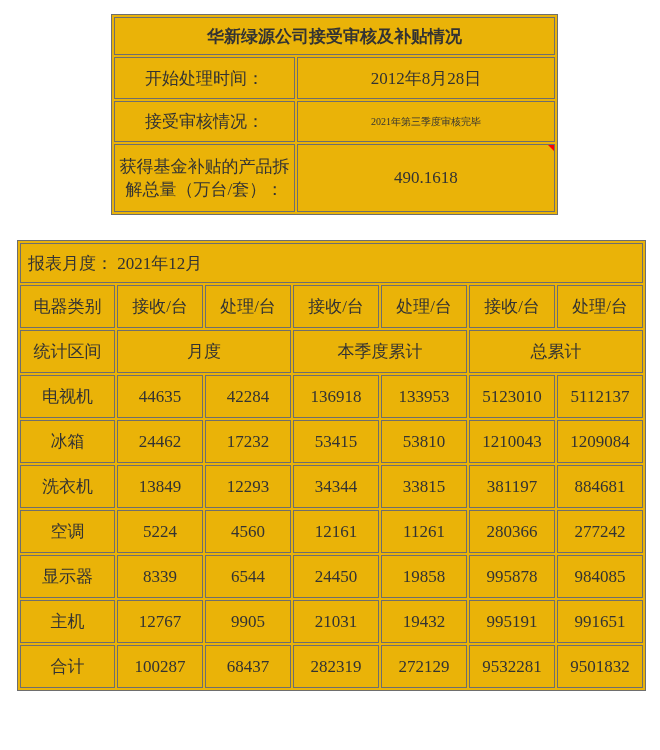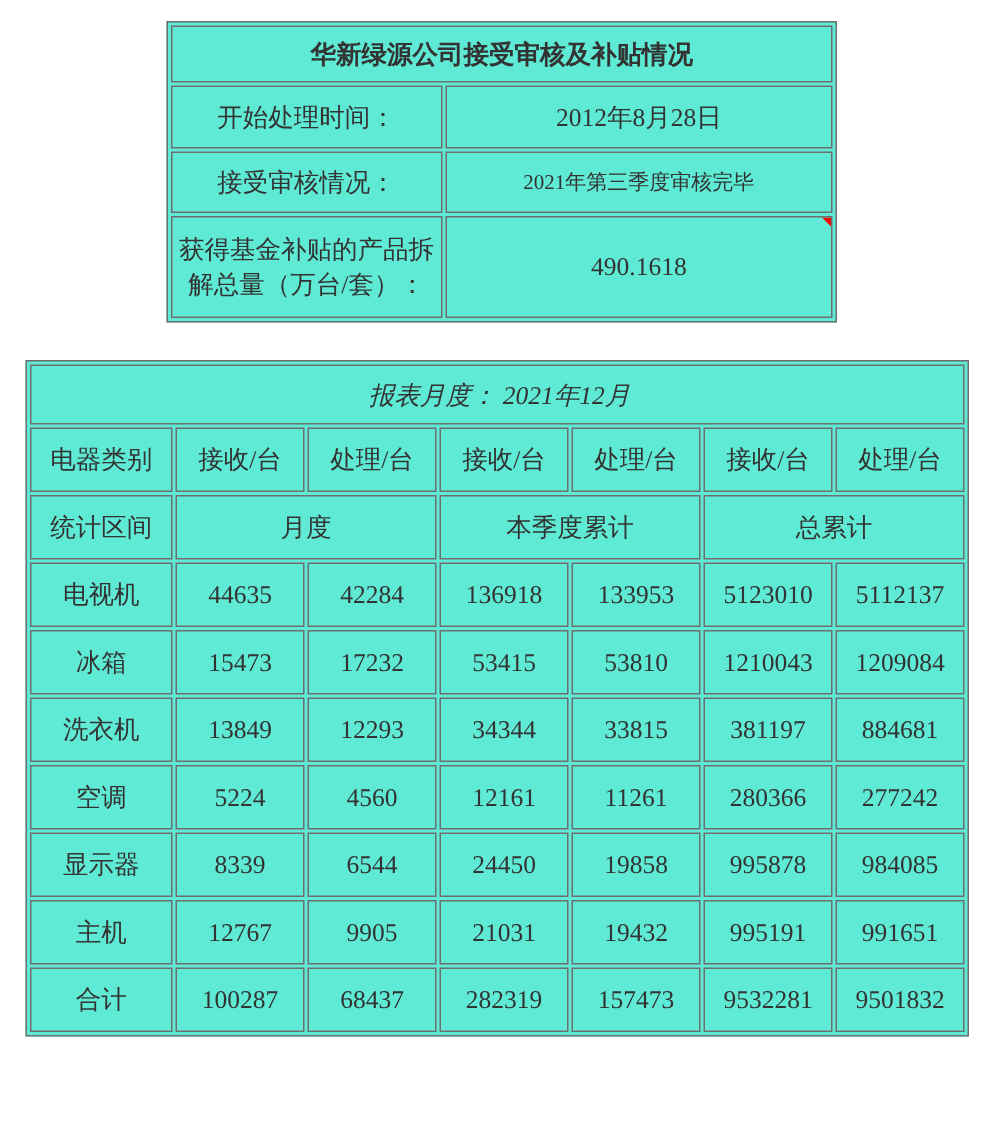--- a/index.html
+++ b/index.html
@@ -12,21 +12,21 @@
     width: 660px;
     height: 750px;
     font-family: "Liberation Serif", "DejaVu Serif", serif;
     color: #333333;
     font-size: 17px;
   }
   table.tbl {
     border-collapse: separate;
     border-spacing: 2px;
     border: 1px solid #6e6e6e;
-    background: #5eead4;
+    background: #eab308;
     table-layout: fixed;
   }
   table.tbl td {
     border: 1px solid #6e6e6e;
     text-align: center;
     vertical-align: middle;
     padding: 0 4px;
     overflow: hidden;
   }
 
@@ -37,45 +37,44 @@
     top: 14px;
     width: 447px;
   }
   #summary-table .title-cell {
     height: 36px;
     font-weight: bold;
   }
   #summary-table .row-2 td { height: 40px; }
   #summary-table .row-3 td { height: 39px; text-align: center; }
   #summary-table .row-4 td { height: 66px; }
-  #summary-table .small-value { font-size: 14px; }
+  #summary-table .small-value { font-size: 10px; }
   #summary-table td { position: relative; }
   .comment-marker {
     position: absolute;
     top: 0;
     right: 0;
     width: 0;
     height: 0;
     border-top: 6px solid #ff0000;
     border-left: 6px solid transparent;
   }
 
   
   #report-table {
     position: absolute;
     left: 17px;
     top: 240px;
     width: 628px;
   }
   #report-table td { height: 41px; }
   #report-table .month-cell {
-    text-align: center;
+    text-align: left;
     padding-left: 7px;
     height: 38px;
-    font-style: italic;
   }
   #report-table .cat {
     line-height: 19px;
     word-break: break-all;
     padding: 0 6px;
   }
 </style>
 </head>
 <body>
 
@@ -143,21 +142,21 @@
       <td class="cat">电视机</td>
       <td>44635</td>
       <td>42284</td>
       <td>136918</td>
       <td>133953</td>
       <td>5123010</td>
       <td>5112137</td>
     </tr>
     <tr>
       <td class="cat">冰箱</td>
-      <td>15473</td>
+      <td>24462</td>
       <td>17232</td>
       <td>53415</td>
       <td>53810</td>
       <td>1210043</td>
       <td>1209084</td>
     </tr>
     <tr>
       <td class="cat">洗衣机</td>
       <td>13849</td>
       <td>12293</td>
@@ -191,18 +190,18 @@
       <td>21031</td>
       <td>19432</td>
       <td>995191</td>
       <td>991651</td>
     </tr>
     <tr>
       <td class="cat">合计</td>
       <td>100287</td>
       <td>68437</td>
       <td>282319</td>
-      <td>157473</td>
+      <td>272129</td>
       <td>9532281</td>
       <td>9501832</td>
     </tr>
   </tbody>
 </table>
 
 </body></html>

